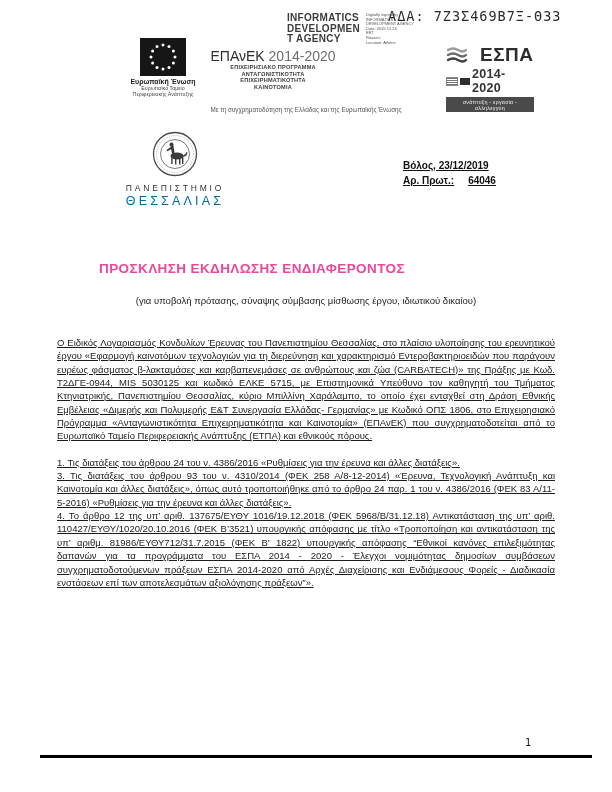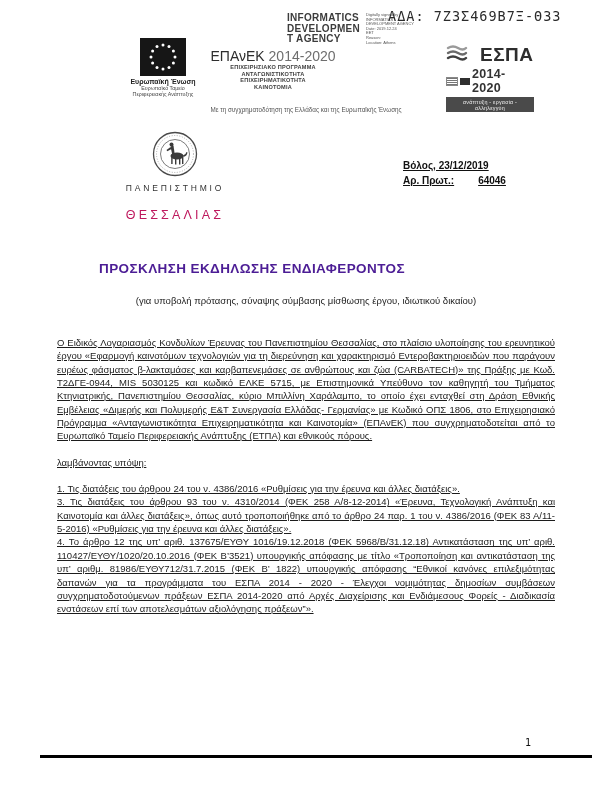--- a/index.html
+++ b/index.html
@@ -24,42 +24,42 @@
   .eu-block{position:absolute;top:38px;left:115px;width:96px;text-align:center;}
   .eu-flag{display:block;margin:0 auto;}
   .eu-cap1{font-size:7px;font-weight:bold;color:#222;margin-top:2px;}
   .eu-cap2,.eu-cap3{font-size:5.3px;color:#444;line-height:6.2px;}
   .epanek{position:absolute;top:48px;left:203px;width:140px;text-align:center;color:#3d3d3d;}
   .epanek-brand{font-size:14px;}
   .epanek-brand b{font-weight:400;color:#2e2e2e;}
   .epanek-brand span{color:#6e6e6e;}
   .epanek-line{font-size:5.6px;font-weight:bold;line-height:6.6px;letter-spacing:.2px;}
   .espa{position:absolute;top:44px;left:446px;width:88px;}
-  .espa-top{display:flex;align-items:flex-start;gap:12px;}
+  .espa-top{display:flex;align-items:center;gap:12px;}
   .espa-brand{font-size:19px;font-weight:800;color:#2e2e2e;letter-spacing:.5px;}
   .espa-years{display:flex;align-items:center;gap:2px;margin-top:1px;}
   .espa-years .yrs{font-size:12.5px;font-weight:bold;color:#333;letter-spacing:.3px;}
   .flag-mini{width:10px;height:7px;display:inline-block;}
   .flag-gr{background:repeating-linear-gradient(#777 0 1px,#fff 1px 2px);border:.5px solid #888;}
   .flag-eu{background:#2f2f2f;}
   .espa-band{
     margin-top:2px;background:#4a4a4a;color:#eee;font-size:5.4px;
     text-align:center;padding:1.5px 2px;letter-spacing:.2px;
   }
   .cofin{position:absolute;top:106px;left:0;width:612px;text-align:center;
     font-size:6.3px;color:#555;}
   
   .univ{position:absolute;top:131px;left:115px;width:120px;text-align:center;}
   .univ-name1{font-size:8.5px;letter-spacing:2.8px;color:#333;margin-top:2px;}
-  .univ-name2{font-size:12.5px;letter-spacing:3.2px;color:#be185d;margin-top:15px;}
+  .univ-name2{font-size:12.5px;letter-spacing:3.2px;color:#0369a1;margin-top:1px;}
   .meta{position:absolute;top:158px;left:403px;font-size:10px;font-weight:bold;color:#111;line-height:15px;text-decoration:underline;}
-  .meta .proto{display:flex;gap:24px;}
+  .meta .proto{display:flex;gap:14px;}
   
   .title{position:absolute;top:261px;left:0;width:504px;text-align:center;
-    font-size:13.5px;font-weight:bold;letter-spacing:.4px;color:#4c1d95;}
+    font-size:13.5px;font-weight:bold;letter-spacing:.4px;color:#ec4899;}
   .subtitle{position:absolute;top:294px;left:96px;width:420px;text-align:center;
     font-size:9.5px;line-height:13px;color:#222;}
   
   .content{position:absolute;top:336px;left:57px;width:498px;
     font-size:9.5px;line-height:13.35px;text-align:justify;color:#1c1c1c;text-decoration:underline;}
   .content p{margin:0;}
   .content .p1{margin-bottom:13px;}
   .content .considering{margin-bottom:13px;text-align:left;}
   
   .footer-rule{position:absolute;top:755px;left:40px;width:552px;height:2.5px;background:#000;}
@@ -166,21 +166,20 @@
       <span>Αρ. Πρωτ.:</span>
       <span>64046</span>
     </div>
   </div>
 
   <div class="title">ΠΡΟΣΚΛΗΣΗ ΕΚΔΗΛΩΣΗΣ ΕΝΔΙΑΦΕΡΟΝΤΟΣ</div>
   <div class="subtitle">(για υποβολή πρότασης, σύναψης σύμβασης μίσθωσης έργου, ιδιωτικού δικαίου)</div>
 
   <div class="content">
     <p class="p1">Ο Ειδικός Λογαριασμός Κονδυλίων Έρευνας του Πανεπιστημίου Θεσσαλίας, στο πλαίσιο υλοποίησης του ερευνητικού έργου «Εφαρμογή καινοτόμων τεχνολογιών για τη διερεύνηση και χαρακτηρισμό Εντεροβακτηριοειδών που παράγουν ευρέως φάσματος β-λακταμάσες και καρβαπενεμάσες σε ανθρώπους και ζώα (CARBATECH)» της Πράξης με Κωδ. Τ2ΔΓΕ-0944, MIS 5030125 και κωδικό ΕΛΚΕ 5715, με Επιστημονικά Υπεύθυνο τον καθηγητή του Τμήματος Κτηνιατρικής, Πανεπιστημίου Θεσσαλίας, κύριο Μπιλλίνη Χαράλαμπο, το οποίο έχει ενταχθεί στη Δράση Εθνικής Εμβέλειας «Διμερής και Πολυμερής Ε&amp;Τ Συνεργασία Ελλάδας- Γερμανίας» με Κωδικό ΟΠΣ 1806, στο Επιχειρησιακό Πρόγραμμα «Ανταγωνιστικότητα Επιχειρηματικότητα και Καινοτομία» (ΕΠΑνΕΚ) που συγχρηματοδοτείται από το Ευρωπαϊκό Ταμείο Περιφερειακής Ανάπτυξης (ΕΤΠΑ) και εθνικούς πόρους.</p>
-    <p class="considering">λαμβάνοντας υπόψη:</p>
     <p>1. Τις διατάξεις του άρθρου 24 του ν. 4386/2016 «Ρυθμίσεις για την έρευνα και άλλες διατάξεις».</p>
     <p>3. Τις διατάξεις του άρθρου 93 του ν. 4310/2014 (ΦΕΚ 258 Α/8-12-2014) «Έρευνα, Τεχνολογική Ανάπτυξη και Καινοτομία και άλλες διατάξεις», όπως αυτό τροποποιήθηκε από το άρθρο 24 παρ. 1 του ν. 4386/2016 (ΦΕΚ 83 Α/11-5-2016) «Ρυθμίσεις για την έρευνα και άλλες διατάξεις».</p>
     <p>4. Το άρθρο 12 της υπ’ αριθ. 137675/ΕΥΘΥ 1016/19.12.2018 (ΦΕΚ 5968/Β/31.12.18) Αντικατάσταση της υπ’ αριθ. 110427/ΕΥΘΥ/1020/20.10.2016 (ΦΕΚ Β’3521) υπουργικής απόφασης με τίτλο «Τροποποίηση και αντικατάσταση της υπ’ αριθμ. 81986/ΕΥΘΥ712/31.7.2015 (ΦΕΚ Β’ 1822) υπουργικής απόφασης “Εθνικοί κανόνες επιλεξιμότητας δαπανών για τα προγράμματα του ΕΣΠΑ 2014 - 2020 - Έλεγχοι νομιμότητας δημοσίων συμβάσεων συγχρηματοδοτούμενων πράξεων ΕΣΠΑ 2014-2020 από Αρχές Διαχείρισης και Ενδιάμεσους Φορείς - Διαδικασία ενστάσεων επί των αποτελεσμάτων αξιολόγησης πράξεων”».</p>
   </div>
 
   <div class="page-num">1</div>
   <div class="footer-rule"></div>
 
 </div>
 

